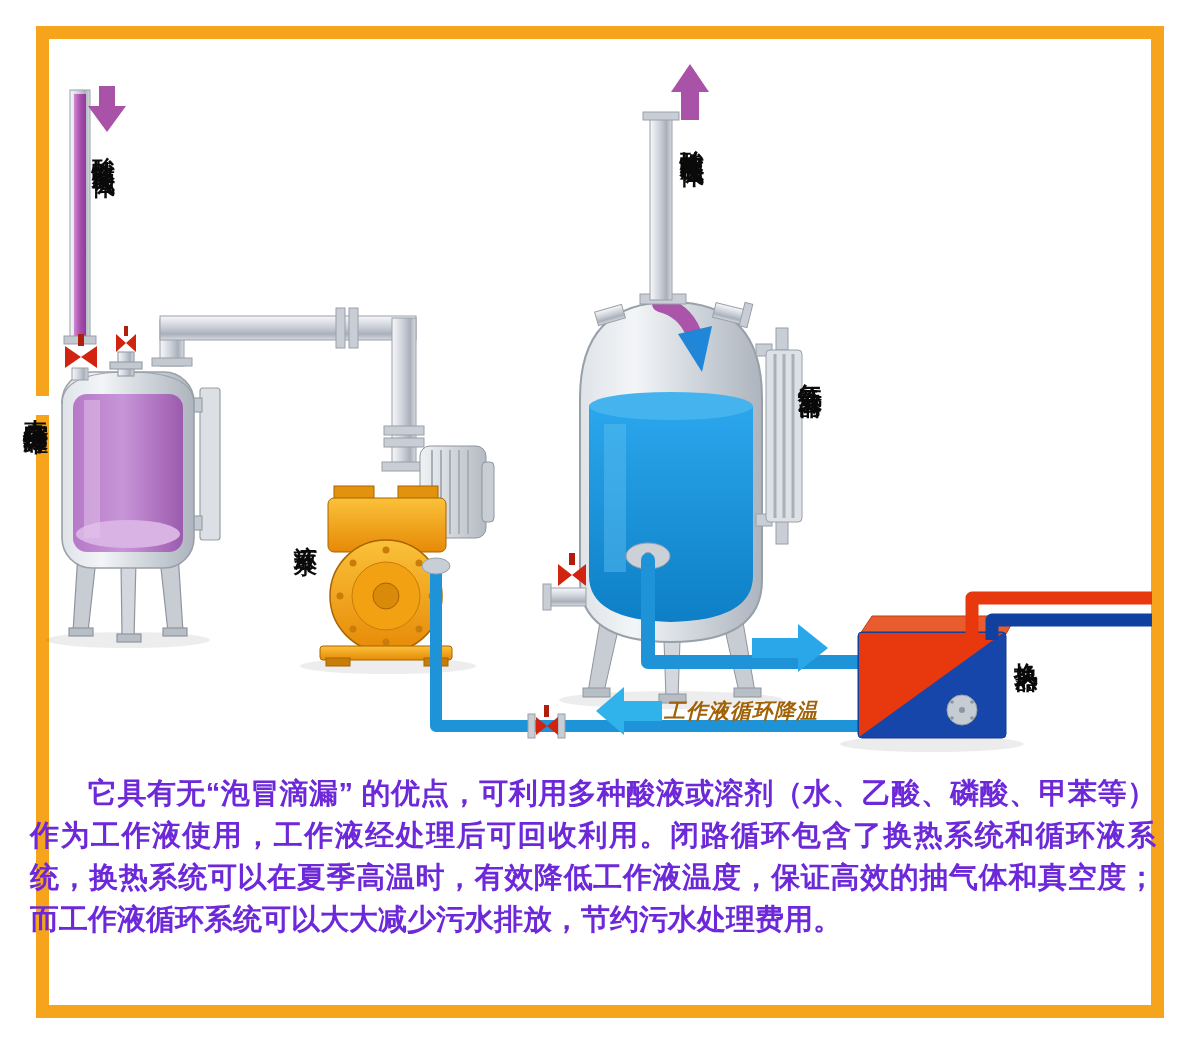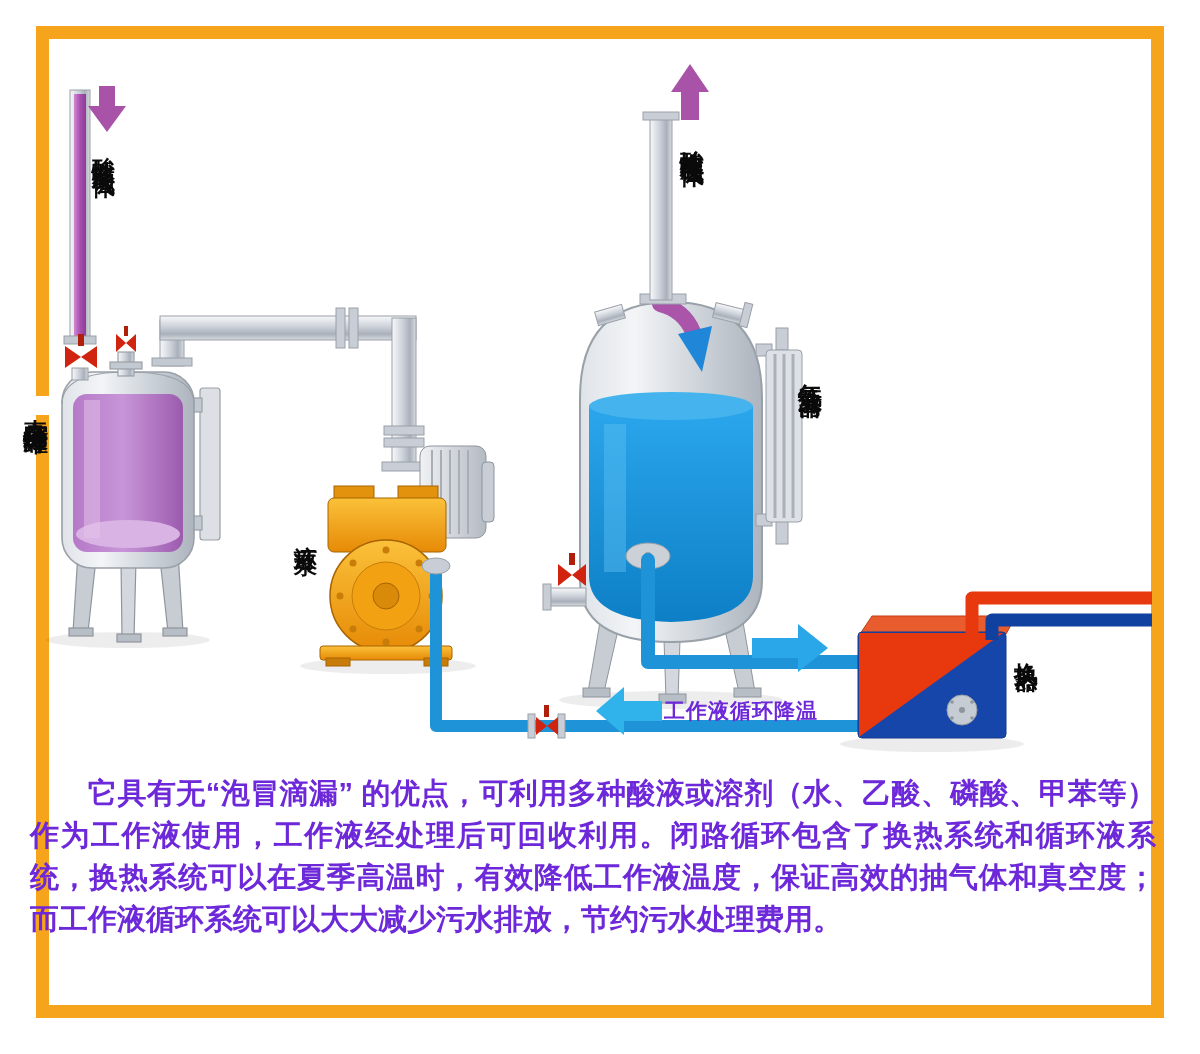--- a/index.html
+++ b/index.html
@@ -12,22 +12,23 @@
   }
 
   .diagram { position:absolute; left:0; top:0; width:1200px; height:775px; z-index:2; }
 
   .vlabel {
     position:absolute; writing-mode:vertical-rl; text-orientation:upright;
     font-weight:700; color:#0a0a0a; letter-spacing:4px; line-height:1;
     z-index:3; font-family:"Liberation Sans", sans-serif;
   }
   .hlabel {
-    position:absolute; font-weight:700; color:#6d28d9; z-index:3;
+    position:absolute; font-weight:700; color:#a16207; z-index:3;
     font-family:"Liberation Sans", sans-serif;
+    font-style:italic;
   }
 
   .desc {
     position:absolute; left:30px; top:772px; width:1126px; z-index:3;
     font-size:29px; line-height:42px; font-weight:700; color:#6d28d9;
     text-indent:2em; text-align:justify;
     font-family:"Liberation Sans", sans-serif;
   }
 
   .lbl-gas-left   { left:92px;  top:138px; font-size:23px; }

